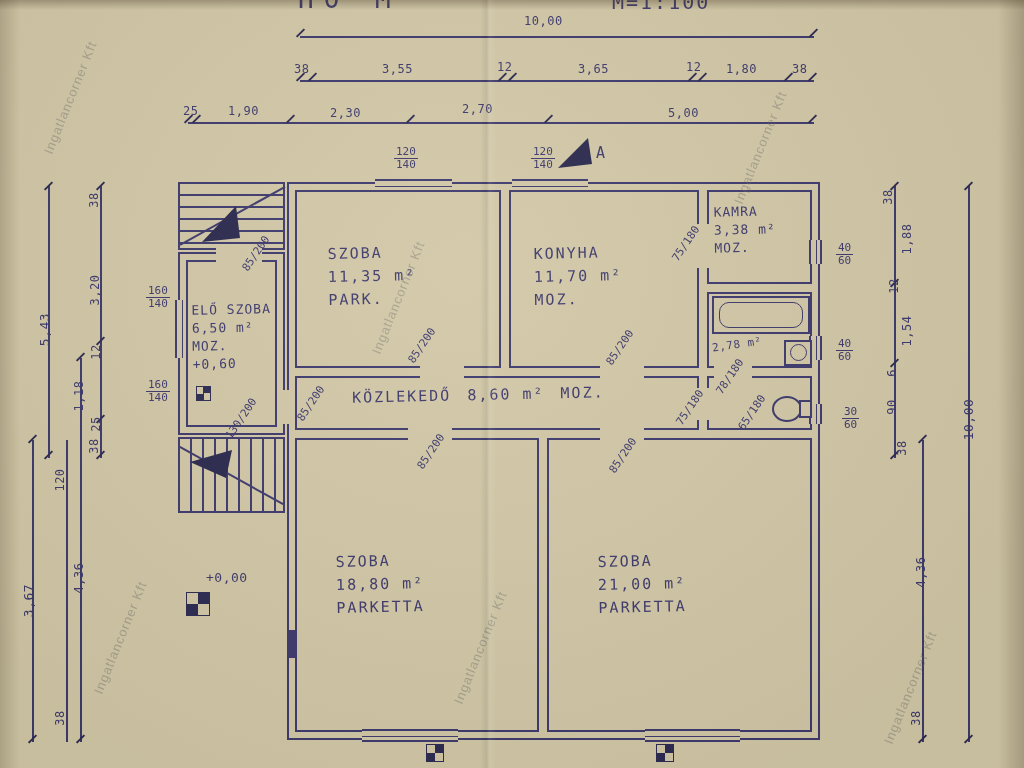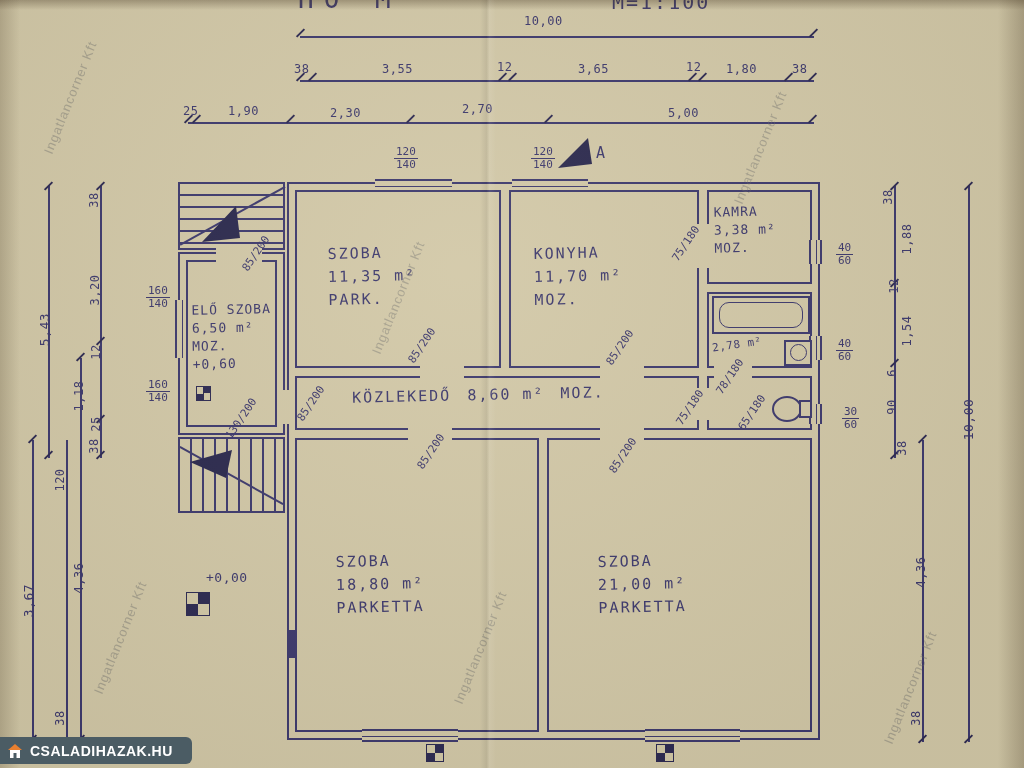--- a/index.html
+++ b/index.html
@@ -292,22 +292,14 @@
   <div class="checker" style="left:196px;top:386px;width:15px;height:15px"></div>
   <div class="checker" style="left:426px;top:744px;width:18px;height:18px"></div>
   <div class="checker" style="left:656px;top:744px;width:18px;height:18px"></div>
 
   <div class="ovl" style="left:0;top:0;width:1024px;height:768px;background:radial-gradient(ellipse at 45% 35%, rgba(255,255,255,0.06), rgba(0,0,0,0.05) 80%)"></div>
   <div class="ovl" style="left:0;top:0;width:1024px;height:10px;background:linear-gradient(to bottom, rgba(70,55,35,0.35), rgba(70,55,35,0))"></div>
   <div class="ovl" style="left:480px;top:0;width:16px;height:768px;background:linear-gradient(to right, rgba(0,0,0,0), rgba(0,0,0,0.07) 40%, rgba(255,255,255,0.08) 60%, rgba(0,0,0,0))"></div>
   <div class="ovl" style="left:998px;top:0;width:26px;height:768px;background:linear-gradient(to right, rgba(0,0,0,0), rgba(60,45,25,0.25))"></div>
   <div class="ovl" style="left:0;top:0;width:20px;height:768px;background:linear-gradient(to right, rgba(60,45,25,0.2), rgba(0,0,0,0))"></div>
 
-  <div id="logo">
-    <svg width="16" height="16" viewBox="0 0 16 16">
-      <polygon points="8,1 15,7 1,7" fill="#e87f2f"></polygon>
-      <rect x="3" y="7" width="10" height="8" fill="#ffffff"></rect>
-      <rect x="6.5" y="10" width="3" height="5" fill="#4b5c64"></rect>
-    </svg>
-    <span>CSALADIHAZAK.HU</span>
-  </div>
 
 </div>
 
 </body></html>

